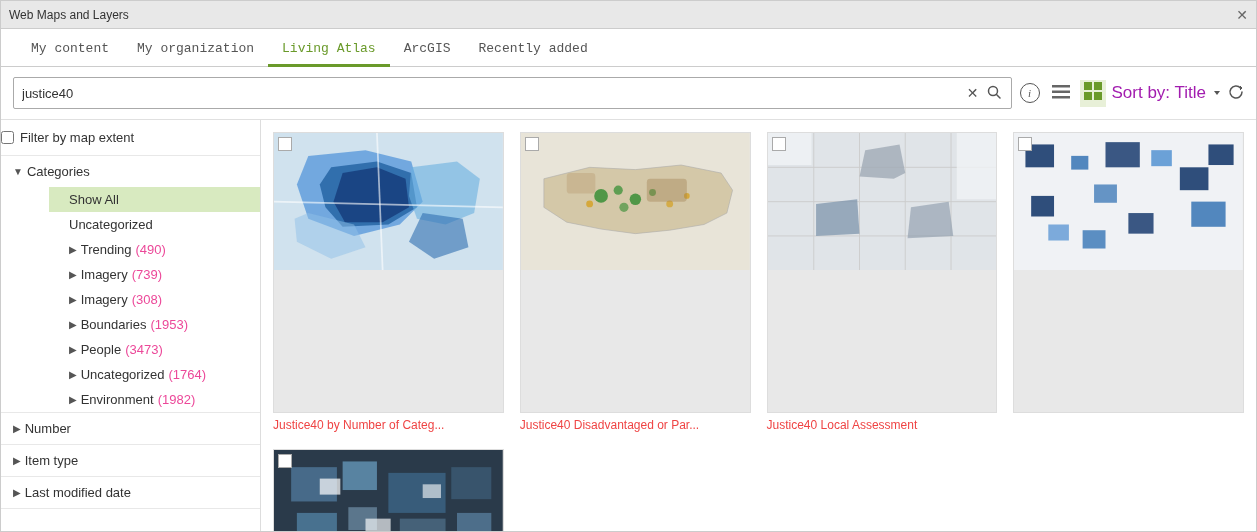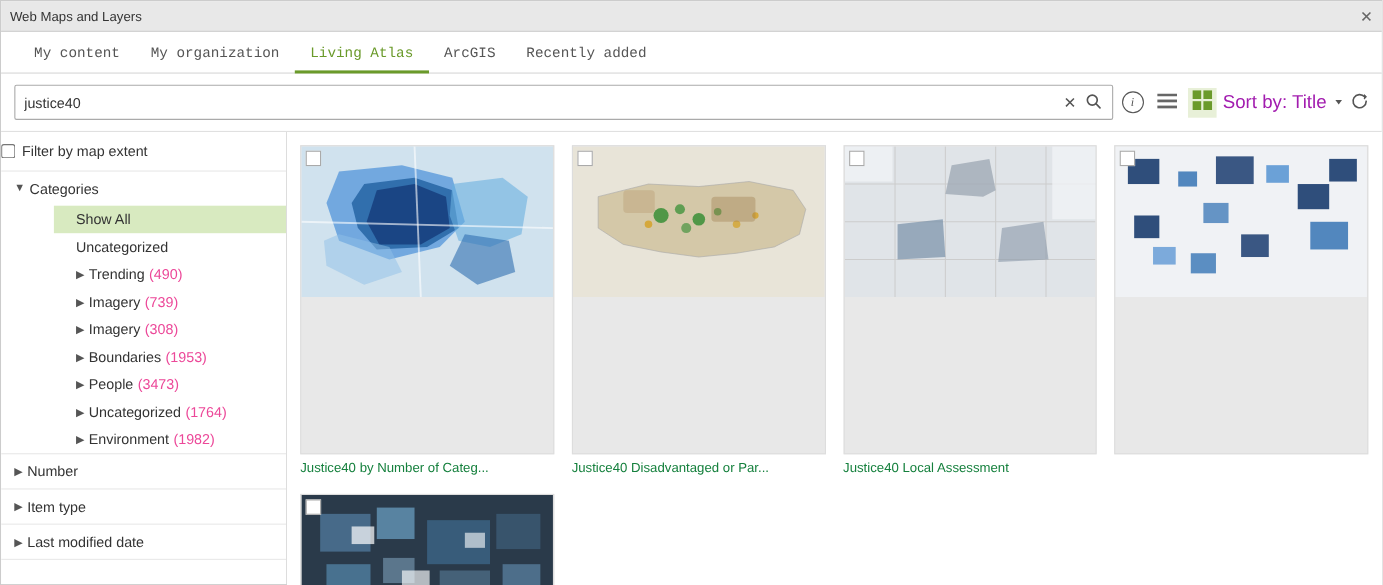--- a/index.html
+++ b/index.html
@@ -258,21 +258,21 @@
       left: 4px;
       z-index: 2;
       width: 14px;
       height: 14px;
       background: #fff;
       border: 1px solid #aaa;
       cursor: pointer;
     }
     .item-title {
       margin-top: 5px;
-      color: #15803d;
+      color: #ef4444;
       font-size: 12px;
       line-height: 1.3;
     }
 
     
     .map-thumb {
       width: 100%;
       height: 100%;
     }
   </style>

